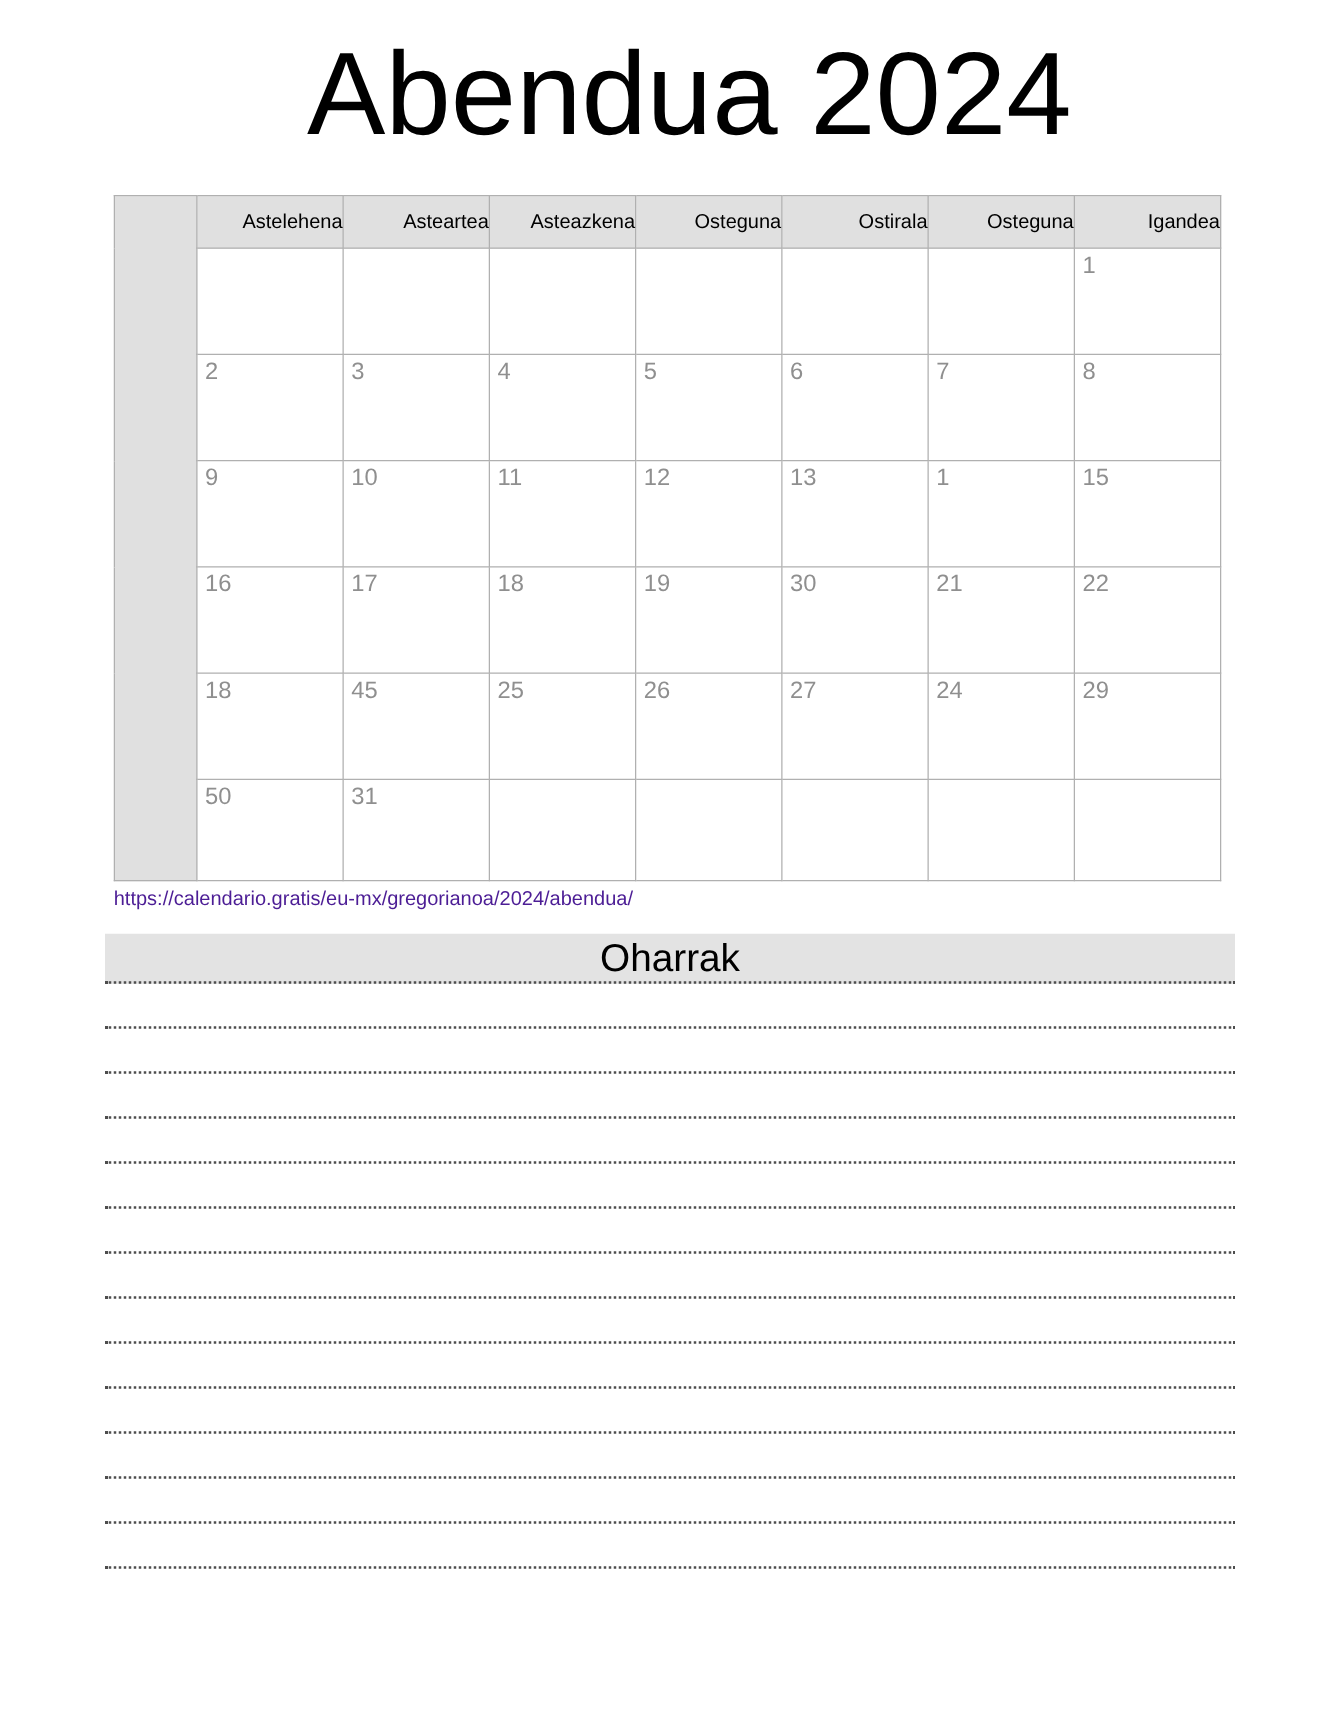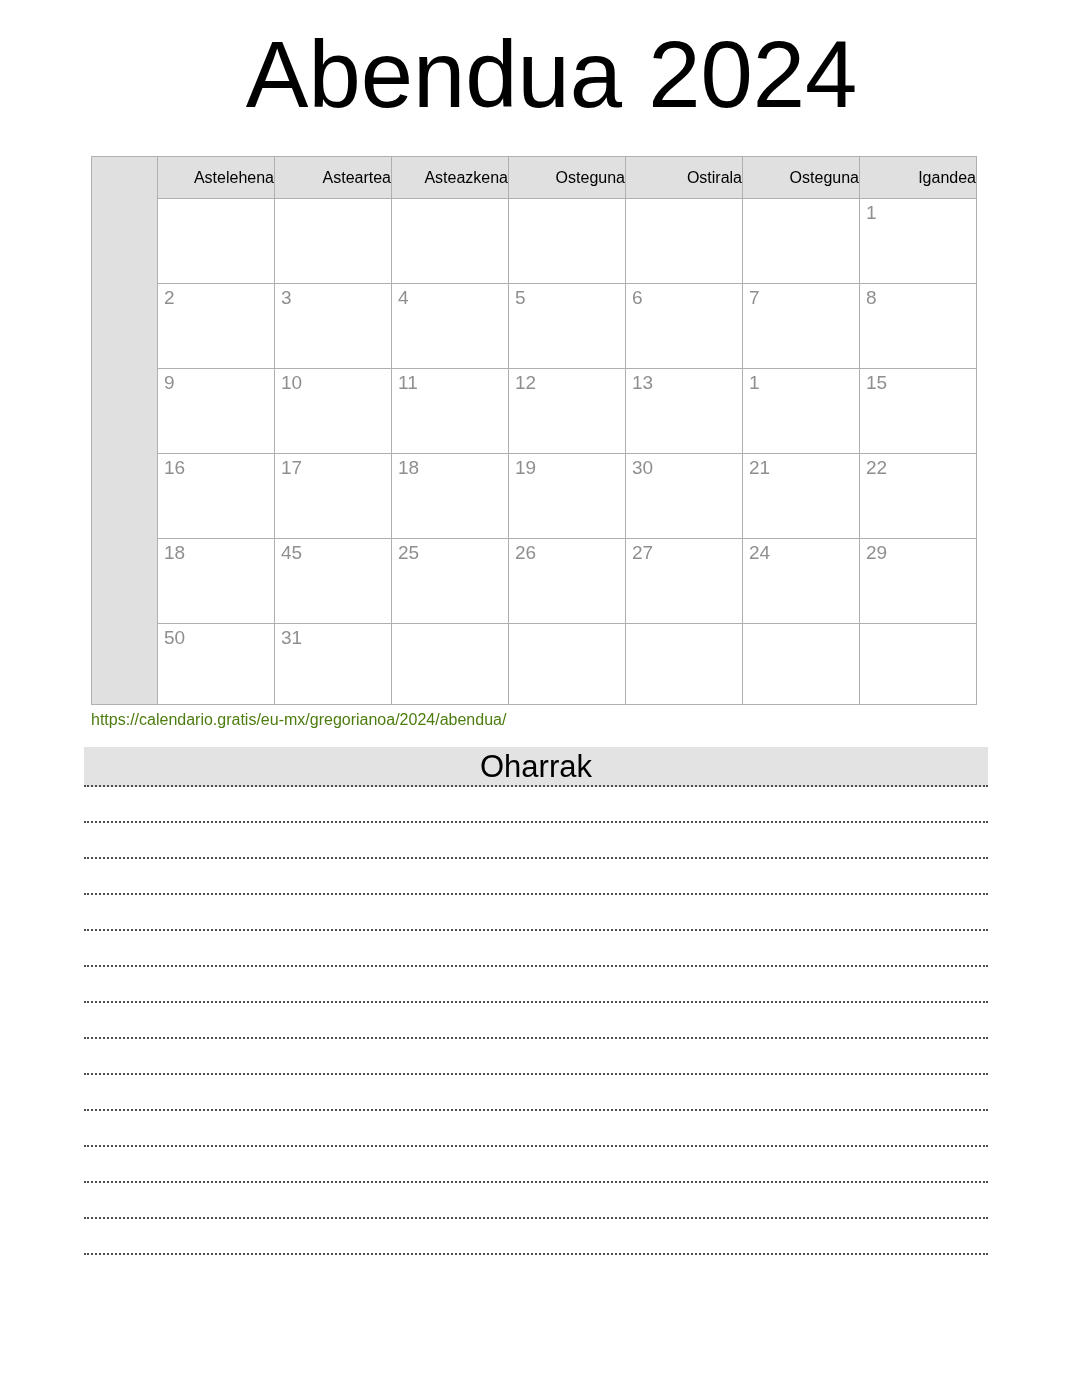--- a/index.html
+++ b/index.html
@@ -71,21 +71,21 @@
     font-size: 19px;
     color: var(--day-number, #8f8f8f);
   }
 
   
   .source-url {
     position: absolute;
     left: 91px;
     top: 711px;
     font-size: 16px;
-    color: #4d7c0f;
+    color: #4c1d95;
     white-space: nowrap;
   }
 
   
   .notes-bar {
     position: absolute;
     left: 84px;
     top: 747px;
     width: 904px;
     height: 38px;

